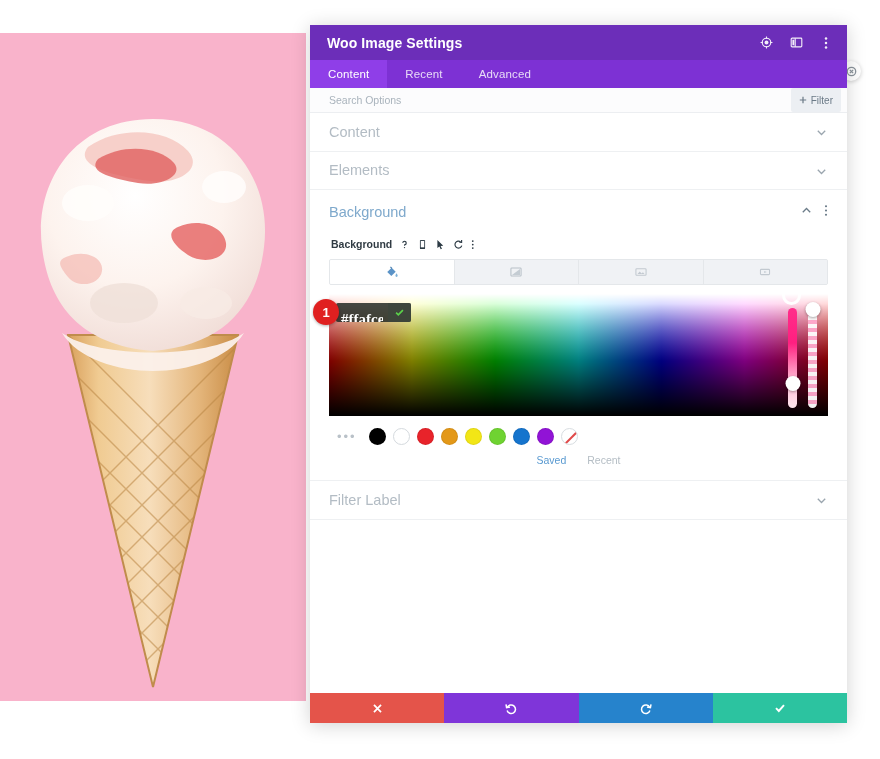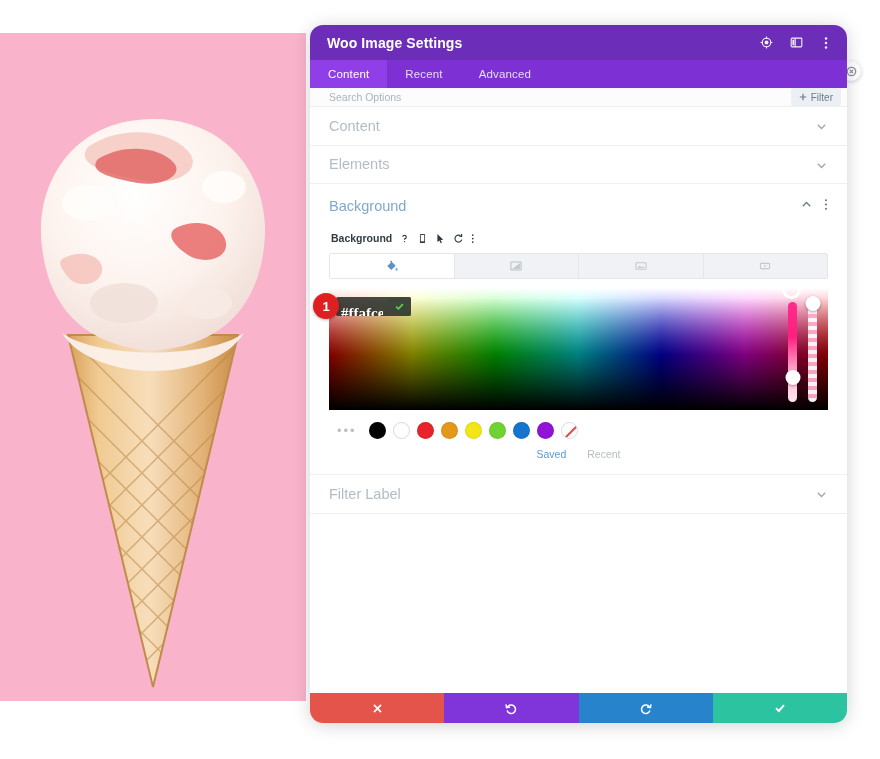--- a/index.html
+++ b/index.html
@@ -27,21 +27,20 @@
   }
 
   
   .modal {
     position: absolute; left: 310px; top: 25px;
     width: 537px; height: 698px;
     background: #ffffff;
     box-shadow: 0 2px 18px rgba(0,0,0,.18);
     display: flex; flex-direction: column;
     overflow: hidden;
-    border-radius: 13px;
   }
   .modal-header {
     height: 35px; background: #6c2eb9;
     display: flex; align-items: center;
     padding: 0 14px 0 17px;
     flex: none;
   }
   .modal-title {
     color: #fff; font-size: 14px; font-weight: bold;
     letter-spacing: .1px; flex: 1;
@@ -56,21 +55,21 @@
     display: flex; align-items: stretch; flex: none;
   }
   .tab {
     display: flex; align-items: center; justify-content: center;
     padding: 0 18px; font-size: 11.5px; color: #e8dbf7; cursor: pointer;
     letter-spacing: .15px;
   }
   .tab.active { background: #8f3ee8; color: #fff; }
 
   .searchbar {
-    height: 19px; background: #fcfcfd;
+    height: 25px; background: #fcfcfd;
     border-bottom: 1px solid #eceef1;
     display: flex; 
     padding: 0 6px 0 19px; flex: none;
   }
   .search-input {
     flex: 1; border: 0; outline: 0; background: transparent;
     font-size: 10.5px; color: #6b7a87;
     font-family: "Liberation Sans", sans-serif;
   }
   .search-input::placeholder { color: #a9b3bc; }

